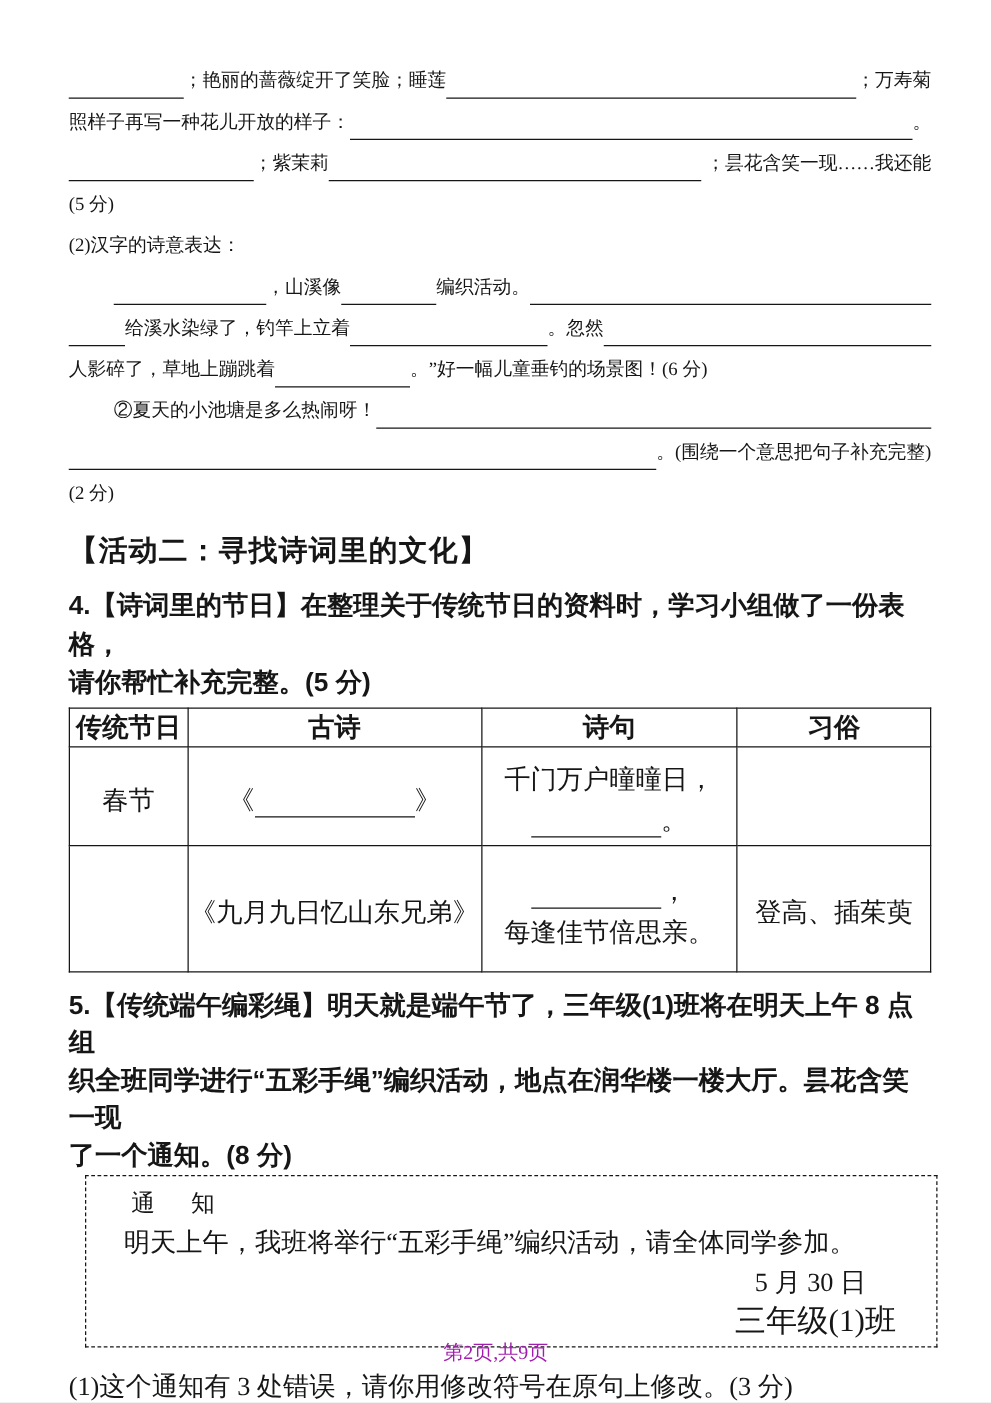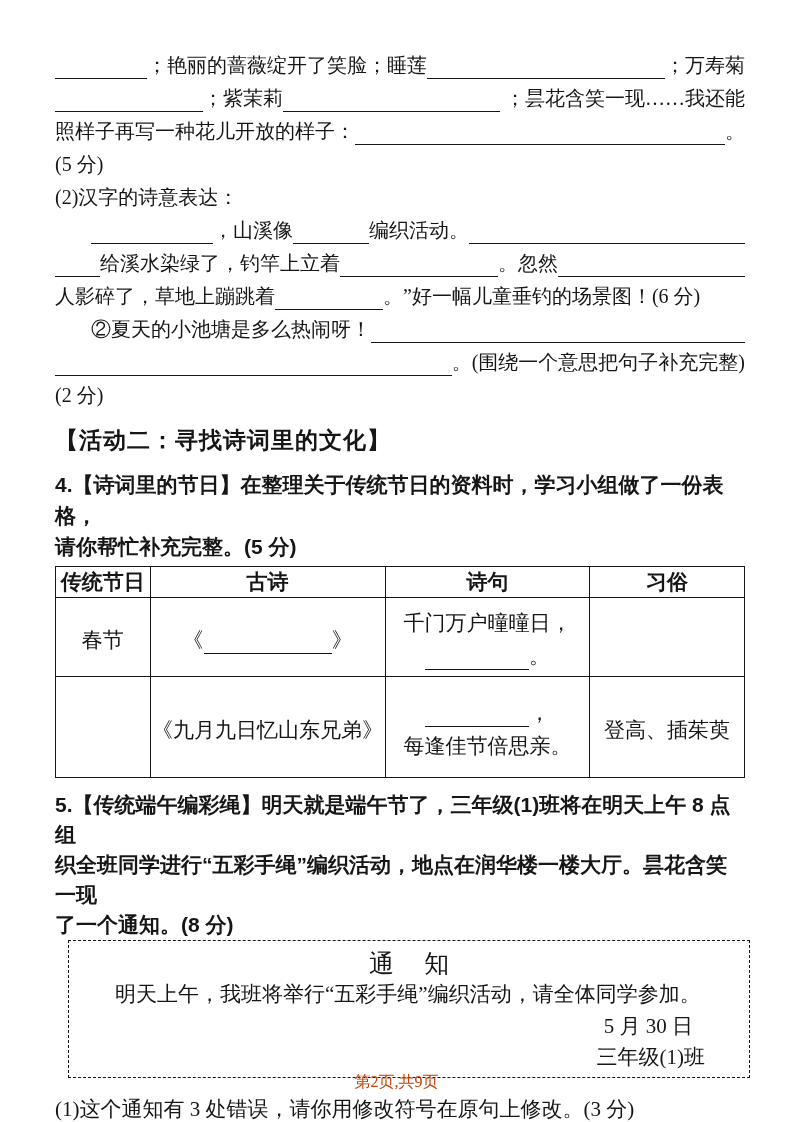--- a/index.html
+++ b/index.html
@@ -2,21 +2,21 @@
 <html><head>
 <meta charset="utf-8">
 <style>
   html,body{margin:0;padding:0;background:#e8e8e8;}
   .page{
     width:793px;height:1122px;background:#ffffff;position:relative;overflow:hidden;
     font-family:"Liberation Serif","DejaVu Serif",serif;color:#161616;margin:0 auto;
   }
   .content{padding:46px 48px 0 55px;}
   
-  .line{display:flex;align-items:flex-end;height:33px;font-size:20px;white-space:pre;}
+  .line{display:flex;align-items:flex-end;height:33px;font-size:15px;white-space:pre;}
   .txt{line-height:27px;flex:0 0 auto;}
   .blank{border-bottom:1.6px solid #161616;height:26px;box-sizing:border-box;flex:0 0 auto;}
   .blank.fill{flex:1 1 auto;}
   .spacer{flex:0 0 auto;}
   
   .section-title{
     text-align:left;font-size:23px;font-weight:700;line-height:34px;margin:14px 0 8px;
     font-family:"Liberation Sans","DejaVu Sans",sans-serif;letter-spacing:1px;
   }
   .stem{margin-top:12px;}
@@ -32,40 +32,40 @@
   }
   .festival-table th{
     font-family:"Liberation Sans","DejaVu Sans",sans-serif;font-weight:700;height:30px;
   }
   .cell-line{display:flex;align-items:flex-end;justify-content:center;height:33px;font-size:21px;white-space:pre;}
   
   .notice{
     margin-left:13px;width:682px;height:138px;border:1.6px dashed #161616;box-sizing:border-box;
     padding:8px 24px 6px;display:flex;flex-direction:column;
   }
-  .notice-title{text-align:center;font-size:25px;line-height:29px;letter-spacing:12px;text-indent:12px;}
-  .notice-body{font-size:21px;line-height:33px;margin-left:22px;}
+  .notice-title{font-size:19px;line-height:29px;letter-spacing:12px;text-indent:12px;}
+  .notice-body{font-size:21px;line-height:33px;margin-left:6px;}
   .notice-date{text-align:right;font-size:21px;line-height:31px;margin-right:32px;}
-  .notice-sign{text-align:right;font-size:21px;line-height:31px;margin-right:20px;}
+  .notice-sign{text-align:right;font-size:25px;line-height:31px;margin-right:8px;}
   
   .subs{margin-top:14px;}
   .subs .tline{font-size:21px;line-height:34px;}
   
-  .footer{position:absolute;left:0;right:0;top:1072px;text-align:center;font-size:16px;color:#c2410c;}
+  .footer{position:absolute;left:0;right:0;top:1072px;text-align:center;font-size:16px;color:#a21caf;}
 </style>
 </head>
 <body>
 
 <div class="page">
   <div class="content">
 
     <div>
         <div class="line"><span class="blank" style="width: 92px;"></span><span class="txt">；艳丽的蔷薇绽开了笑脸；睡莲</span><span class="blank fill"></span><span class="txt">；万寿菊</span></div>
+        <div class="line"><span class="txt">照样子再写一种花儿开放的样子：</span><span class="blank fill"></span><span class="txt">。</span></div>
         <div class="line"><span class="blank" style="width: 148px;"></span><span class="txt">；紫茉莉</span><span class="blank fill"></span><span class="txt"> ；昙花含笑一现……我还能</span></div>
-        <div class="line"><span class="txt">照样子再写一种花儿开放的样子：</span><span class="blank fill"></span><span class="txt">。</span></div>
         <div class="line"><span class="txt">(5 分)</span></div>
         <div class="line"><span class="txt">(2)汉字的诗意表达：</span></div>
         <div class="line"><span class="spacer" style="width: 36px;"></span><span class="blank" style="width: 122px;"></span><span class="txt">，山溪像</span><span class="blank" style="width: 76px;"></span><span class="txt">编织活动。</span><span class="blank fill"></span></div>
         <div class="line"><span class="blank" style="width: 45px;"></span><span class="txt">给溪水染绿了，钓竿上立着</span><span class="blank" style="width: 158px;"></span><span class="txt">。忽然</span><span class="blank fill"></span></div>
         <div class="line"><span class="txt">人影碎了，草地上蹦跳着</span><span class="blank" style="width: 108px;"></span><span class="txt">。”好一幅儿童垂钓的场景图！(6 分)</span></div>
         <div class="line"><span class="spacer" style="width: 36px;"></span><span class="txt">②夏天的小池塘是多么热闹呀！</span><span class="blank fill"></span></div>
         <div class="line"><span class="blank fill"></span><span class="txt">。(围绕一个意思把句子补充完整)</span></div>
         <div class="line"><span class="txt">(2 分)</span></div>
       </div>
 

